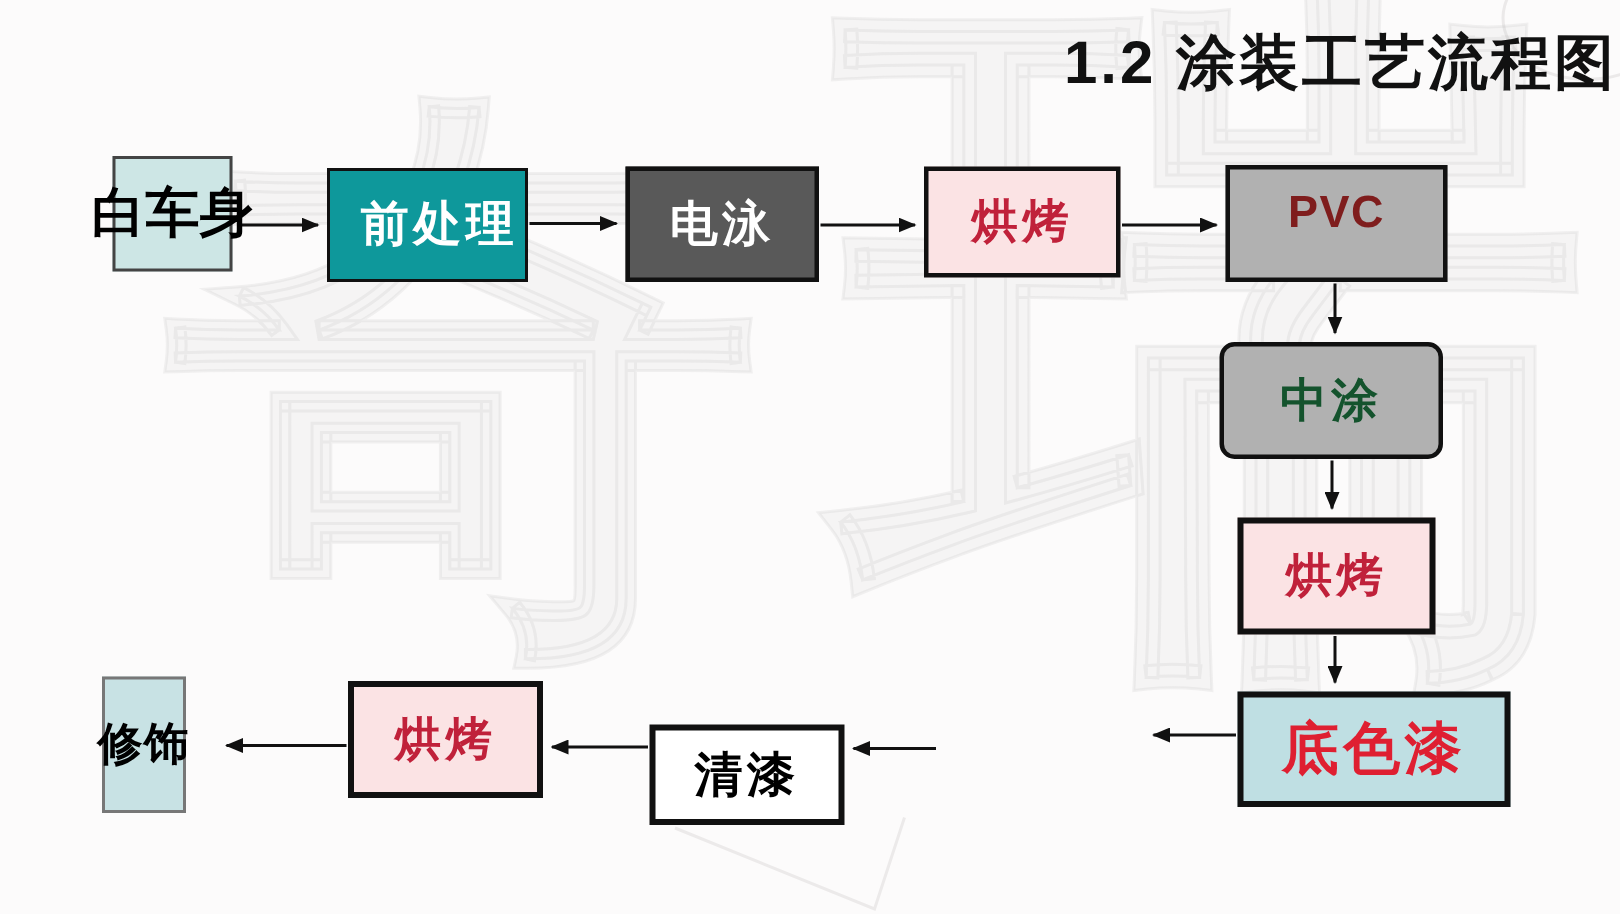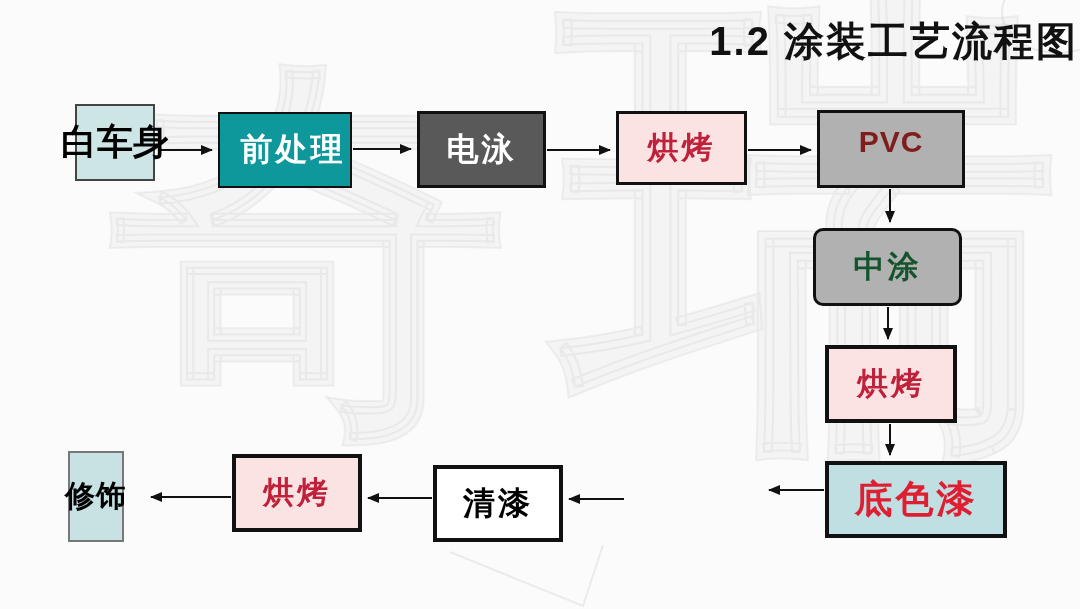--- a/index.html
+++ b/index.html
@@ -50,21 +50,21 @@
   }
   #node-0{left:75px;  top:104px;width:80px; height:77px;font-size:36px;letter-spacing:0;}
   #node-1{left:218px; top:112px;width:134px;height:76px;font-size:32px;padding-left:16px;}
   #node-2{left:417px; top:111px;width:129px;height:77px;font-size:32px;}
   #node-3{left:616px; top:111px;width:131px;height:74px;font-size:31px;}
   #node-4{left:817px; top:110px;width:148px;height:78px;font-size:30px;align-items:flex-start;padding-top:12px;letter-spacing:1px;}
   #node-5{left:813px; top:228px;width:149px;height:78px;font-size:31px;}
   #node-6{left:825px; top:345px;width:132px;height:78px;font-size:31px;}
   #node-7{left:825px; top:461px;width:182px;height:77px;font-size:38px;}
   #node-8{left:625px; top:461px;width:138px;height:77px;font-size:31px;}
-  #node-9{left:433px; top:465px;width:130px;height:77px;font-size:32px;}
+  #node-9{left:433px; top:483px;width:130px;height:67px;font-size:32px;}
   #node-10{left:232px;top:454px;width:130px;height:78px;font-size:31px;}
   #node-11{left:68px; top:451px;width:56px; height:91px;font-size:30px;letter-spacing:1px;}
 
   
   .arrows{position:absolute;left:0;top:0;z-index:1;pointer-events:none;}
 </style>
 </head>
 <body>
 
 <div class="stage">

